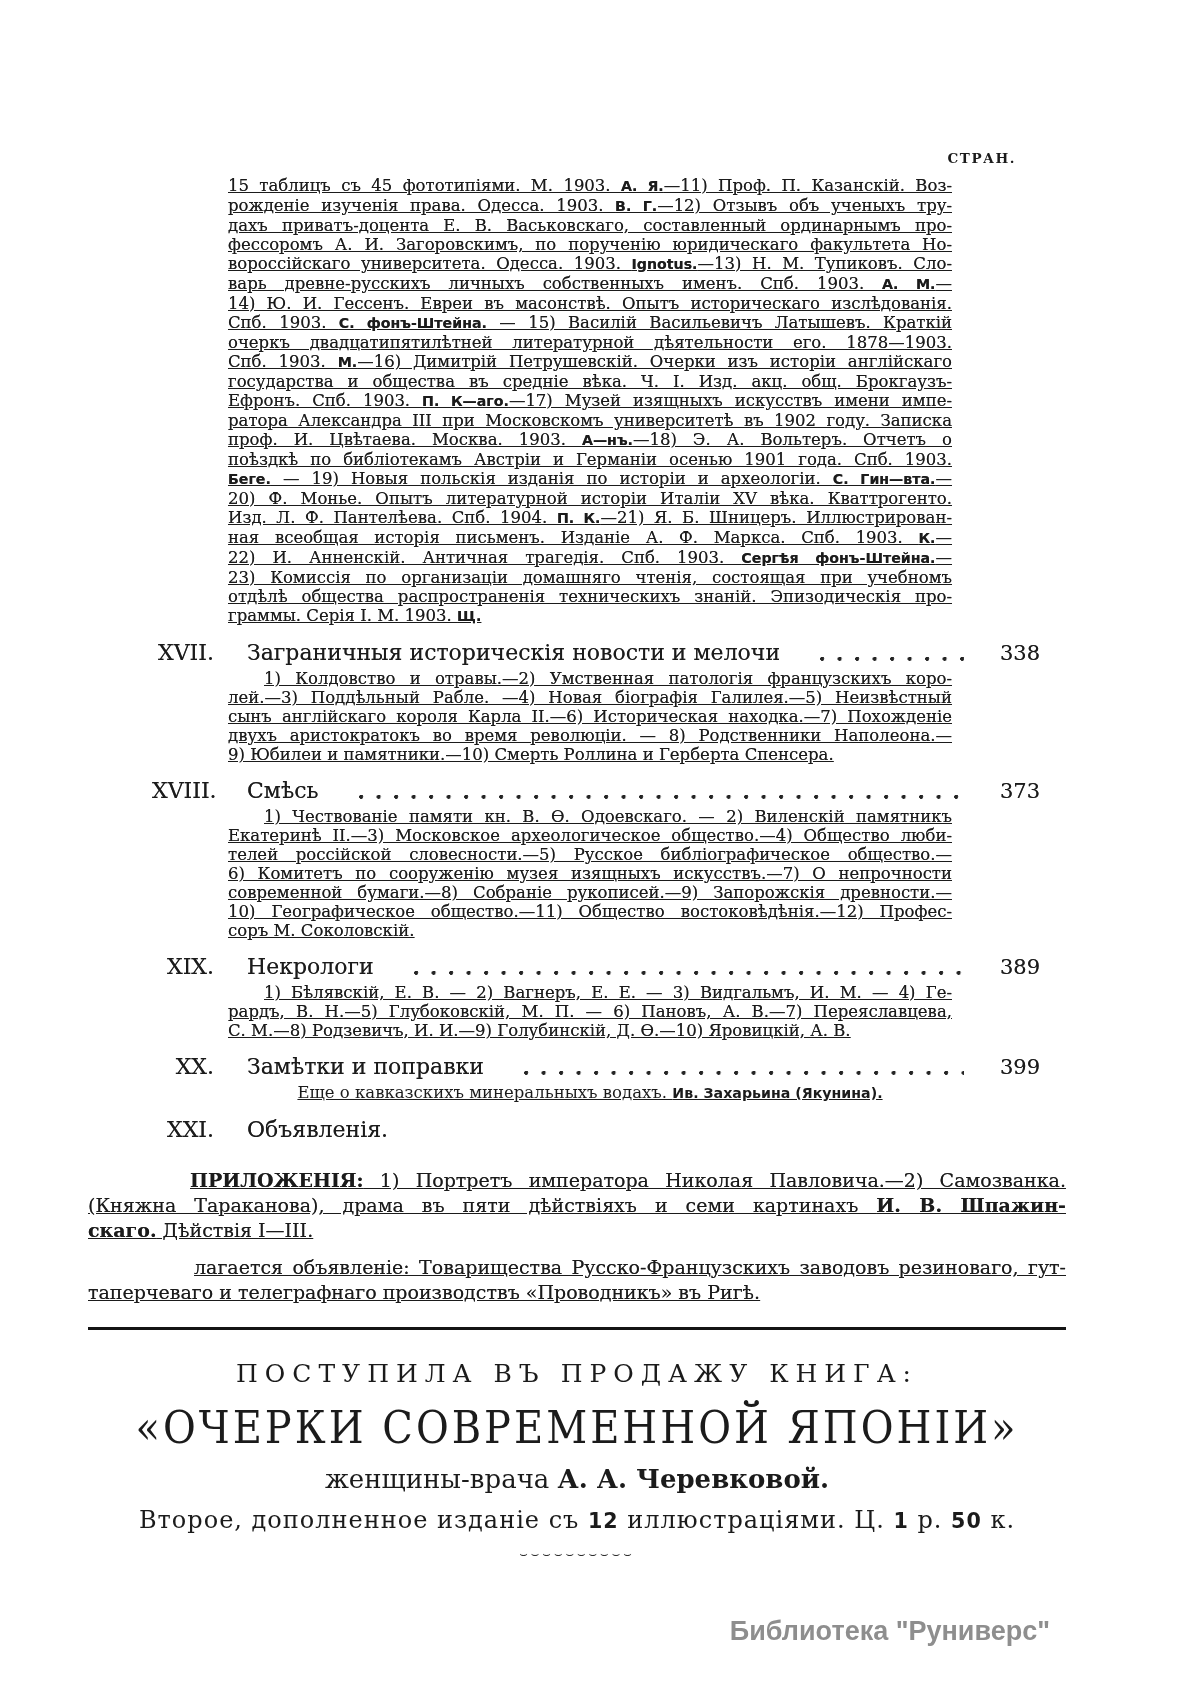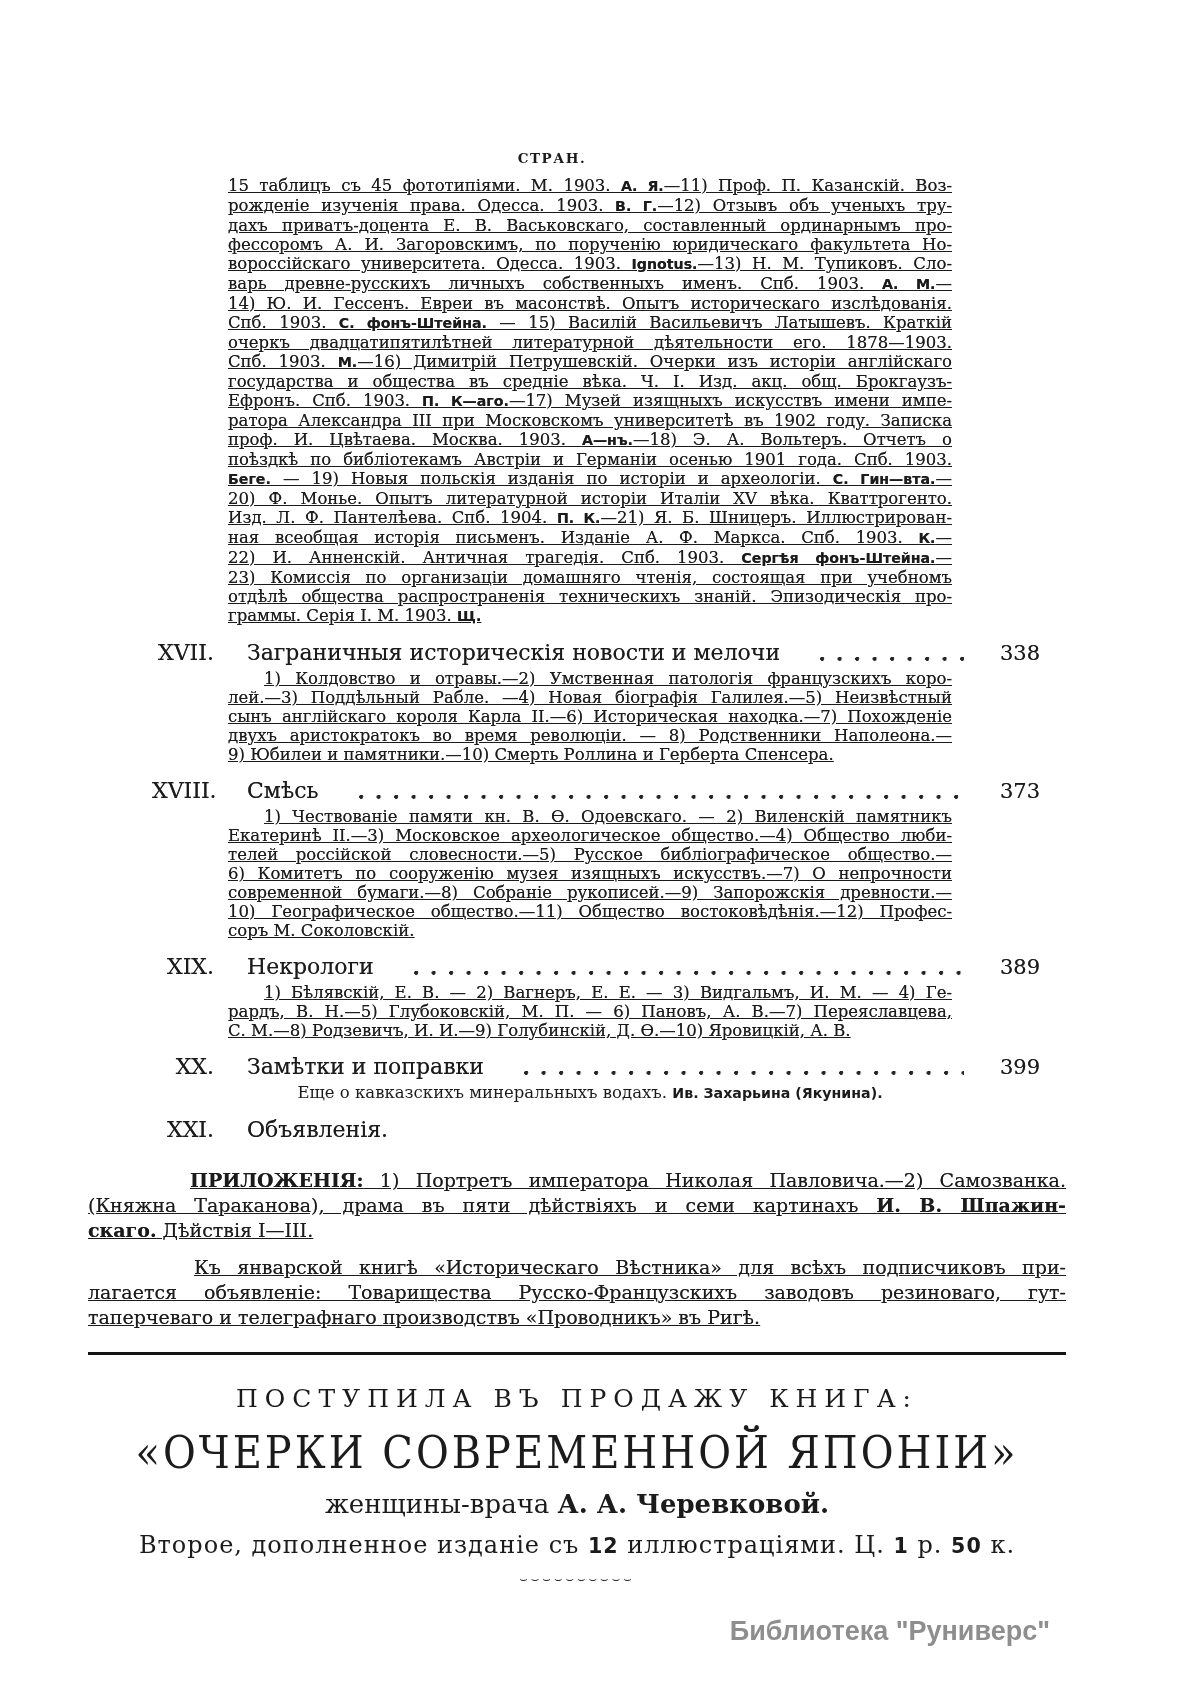--- a/index.html
+++ b/index.html
@@ -7,21 +7,21 @@
     width:1200px;height:1694px;
     background:#ffffff;
     font-family:"DejaVu Serif",serif;
     color:#1b1b1b;
     position:relative;
     overflow:hidden;
   }
   .page{position:absolute;left:88px;top:0;width:978px;}
   .stran{
     margin:150px 50px 0 0;
-    text-align:center;
+    text-align:right;
     font-size:13.5px;font-weight:bold;letter-spacing:1.5px;
   }
   .para{text-shadow:0 0 0.4px rgba(20,20,20,0.65);}
   .heading{text-shadow:0 0 0.4px rgba(20,20,20,0.65);gap:24px;}
   .line{text-align:justify;text-align-last:justify;text-justify:inter-word;text-decoration:underline;}
   .para .line:last-child{text-align-last:left;}
   .para.small{margin-left:140px;width:724px;font-size:16.5px;line-height:19px;}
   .para.cont{margin-top:10px;}
   .subpara .line:first-child{text-indent:36px;}
   .bb{font-family:"DejaVu Sans",sans-serif;font-weight:bold;font-size:0.86em;}
@@ -35,21 +35,21 @@
   .heading .title{margin-left:9px;white-space:nowrap;}
   .leader{
     flex:1 1 auto;align-self:flex-end;height:6px;
     margin:0 12px 4px 16px;
     background-image:radial-gradient(circle at 2.2px 2.8px,#242424 1.8px,rgba(0,0,0,0) 2.3px);
     background-size:17.5px 6px;background-repeat:repeat-x;background-position:left bottom;
   }
   .pagenum{flex:none;font-size:21px;min-width:24px;text-align:right;}
   .note{
     margin-left:140px;width:724px;
-    text-align:center;font-size:16.5px;line-height:19px;margin-top:3px;
+    text-align:center;font-size:16.5px;line-height:19px;margin-top:3px;text-decoration:underline;
   }
   .para.wide{width:978px;font-size:19px;line-height:25px;}
   .appendix{margin-top:25px;}
   .appendix .line:first-child{text-indent:102px;}
   .jan{margin-top:12px;}
   .jan .line:first-child{text-indent:106px;}
   .rule{margin-top:22px;border-top:3px solid #141414;width:978px;}
   .ad{text-align:center;margin-top:29px;}
   .ad-line1{margin-top:22px;font-size:25px;letter-spacing:7px;}
   .ad-title{margin-top:16px;font-size:40px;letter-spacing:3px;transform:scaleY(1.12);}
@@ -155,21 +155,20 @@
     <span class="pagenum"></span>
   </div>
 
   <div class="para wide appendix">
       <div class="line"><span class="bs">ПРИЛОЖЕНІЯ:</span> 1) Портретъ императора Николая Павловича.—2) Самозванка.</div>
       <div class="line">(Княжна Тараканова), драма въ пяти дѣйствіяхъ и семи картинахъ <span class="bs">И. В. Шпажин-</span></div>
       <div class="line"><span class="bs">скаго.</span> Дѣйствія I—III.</div>
     </div>
 
   <div class="para wide jan">
-      <div class="line">Къ январской книгѣ «Историческаго Вѣстника» для всѣхъ подписчиковъ при-</div>
       <div class="line">лагается объявленіе: Товарищества Русско-Французскихъ заводовъ резиноваго, гут-</div>
       <div class="line">таперчеваго и телеграфнаго производствъ «Проводникъ» въ Ригѣ.</div>
     </div>
 
   <div class="rule"></div>
 
   <div class="ad">
     <div class="ad-line1">ПОСТУПИЛА ВЪ ПРОДАЖУ КНИГА:</div>
     <div class="ad-title">«ОЧЕРКИ СОВРЕМЕННОЙ ЯПОНІИ»</div>
     <div class="ad-byline">женщины-врача <span class="bs">А. А. Черевковой.</span></div>

